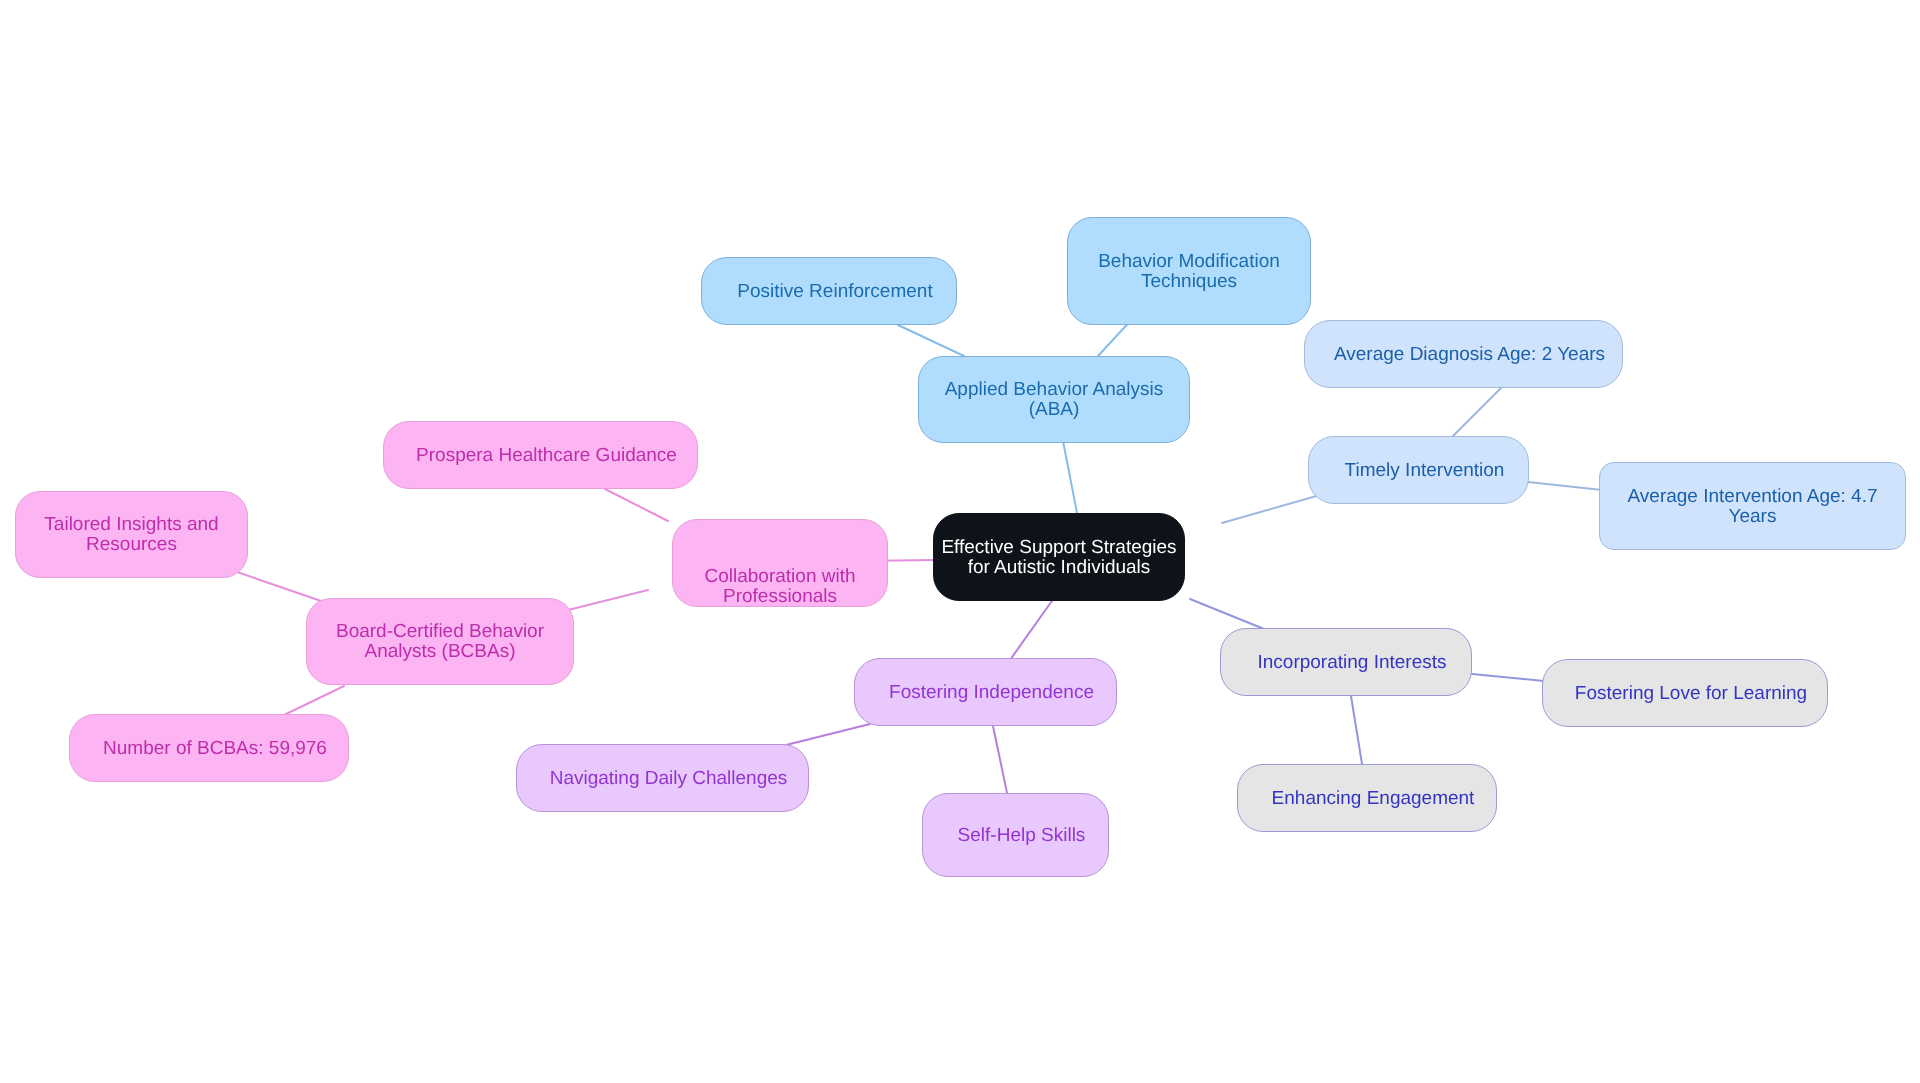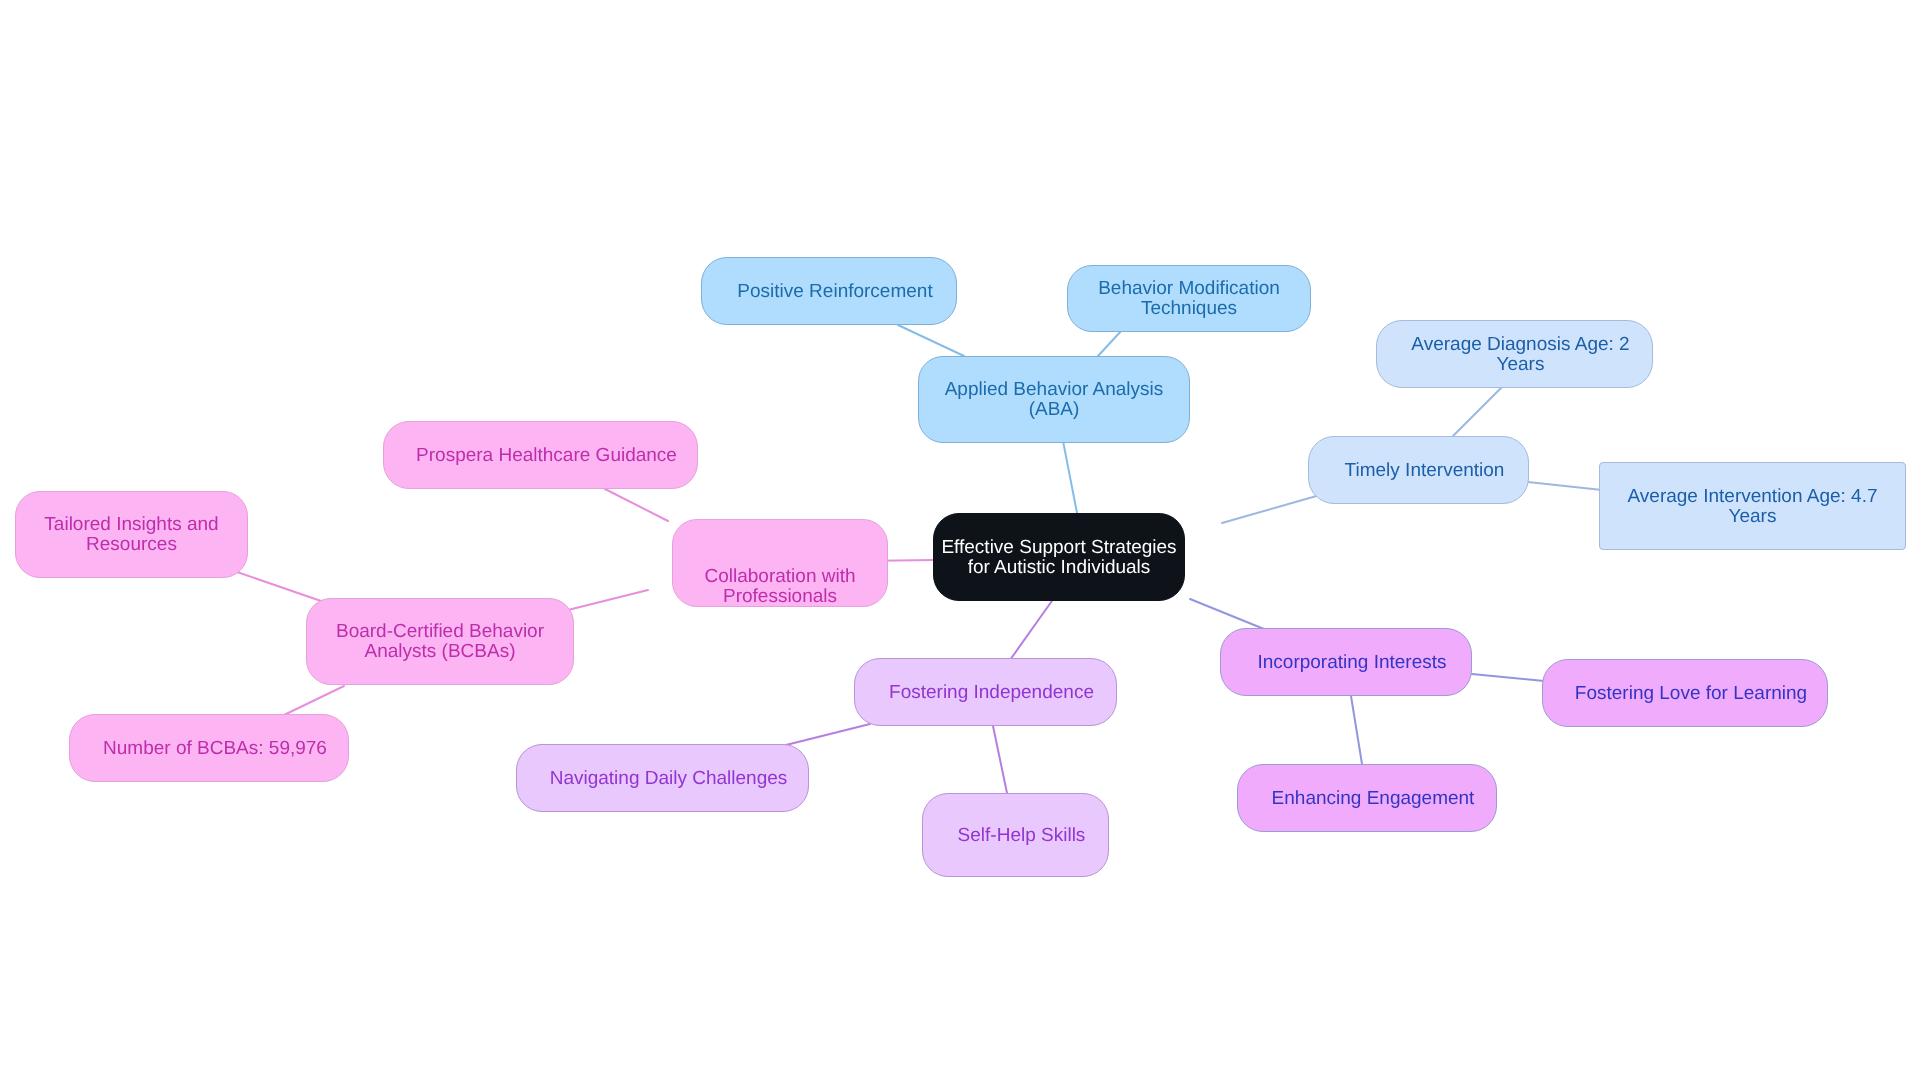--- a/index.html
+++ b/index.html
@@ -13,39 +13,39 @@
           display:flex; align-items:center; justify-content:center; text-align:center; }
   .node .label { display:block; font-size:19px; line-height:20px; letter-spacing:0;
                  white-space:pre-line; position:relative; top:0.5px;
                  transform:translateZ(0); -webkit-font-smoothing:antialiased; }
 
   
   .n-root    { background:#0D1319; border-color:#0D1319; border-radius:26px; }
   .n-root    .label { color:#ffffff; }
   .n-blue    { background:#B0DCFD; border-color:#7FB0D8; border-radius:25px; }
   .n-blue    .label { color:#1B6CAC; }
-  .n-bluelt  { background:#CFE3FD; border-color:#A5BADC; border-radius:4px; }
+  .n-bluelt  { background:#CFE3FD; border-color:#A5BADC; border-radius:15px; }
   .n-bluelt  .label { color:#1B5FA8; }
-  .n-indigo  { background:#f0abfc; border-color:#9B9CD4; border-radius:25px; }
+  .n-indigo  { background:#e5e5e5; border-color:#9B9CD4; border-radius:25px; }
   .n-indigo  .label { color:#3434C4; }
   .n-violet  { background:#E8C8FD; border-color:#BA93D8; border-radius:25px; }
   .n-violet  .label { color:#9234D2; }
   .n-pink    { background:#FCB5F2; border-color:#E6A0DB; border-radius:25px; }
   .n-pink    .label { color:#BE2DAB; }
 
   
   .node.short { border-radius:26px;padding-left:12px; }
 
   
   #node-root     { left:933px;  top:513px; width:252px; height:88px; }
   #node-aba      { left:918px;  top:356px; width:272px; height:87px; }
   #node-pos      { left:701px;  top:257px; width:256px; height:68px; }
-  #node-bmt      { left:1067px; top:217px; width:244px; height:67px;margin-top:48px; }
+  #node-bmt      { left:1067px; top:217px; width:244px; height:108px; }
   #node-timely   { left:1308px; top:436px; width:221px; height:68px;justify-content:center; }
-  #node-diag     { left:1376px; top:320px; width:277px; height:68px; }
+  #node-diag     { left:1304px; top:320px; width:319px; height:68px; }
   #node-interv   { left:1599px; top:462px; width:307px; height:88px; }
   #node-incorp   { left:1220px; top:628px; width:252px; height:68px; }
   #node-love     { left:1542px; top:659px; width:286px; height:68px; }
   #node-engage   { left:1237px; top:764px; width:260px; height:68px; }
   #node-foster   { left:854px;  top:658px; width:263px; height:68px; }
   #node-navig    { left:516px;  top:744px; width:293px; height:68px; }
   #node-selfhelp { left:922px;  top:793px; width:187px; height:84px; }
   #node-collab   { left:672px;  top:519px; width:216px; height:88px;align-items:flex-end; }
   #node-prospera { left:383px;  top:421px; width:315px; height:68px; }
   #node-bcba     { left:306px;  top:598px; width:268px; height:87px; }

